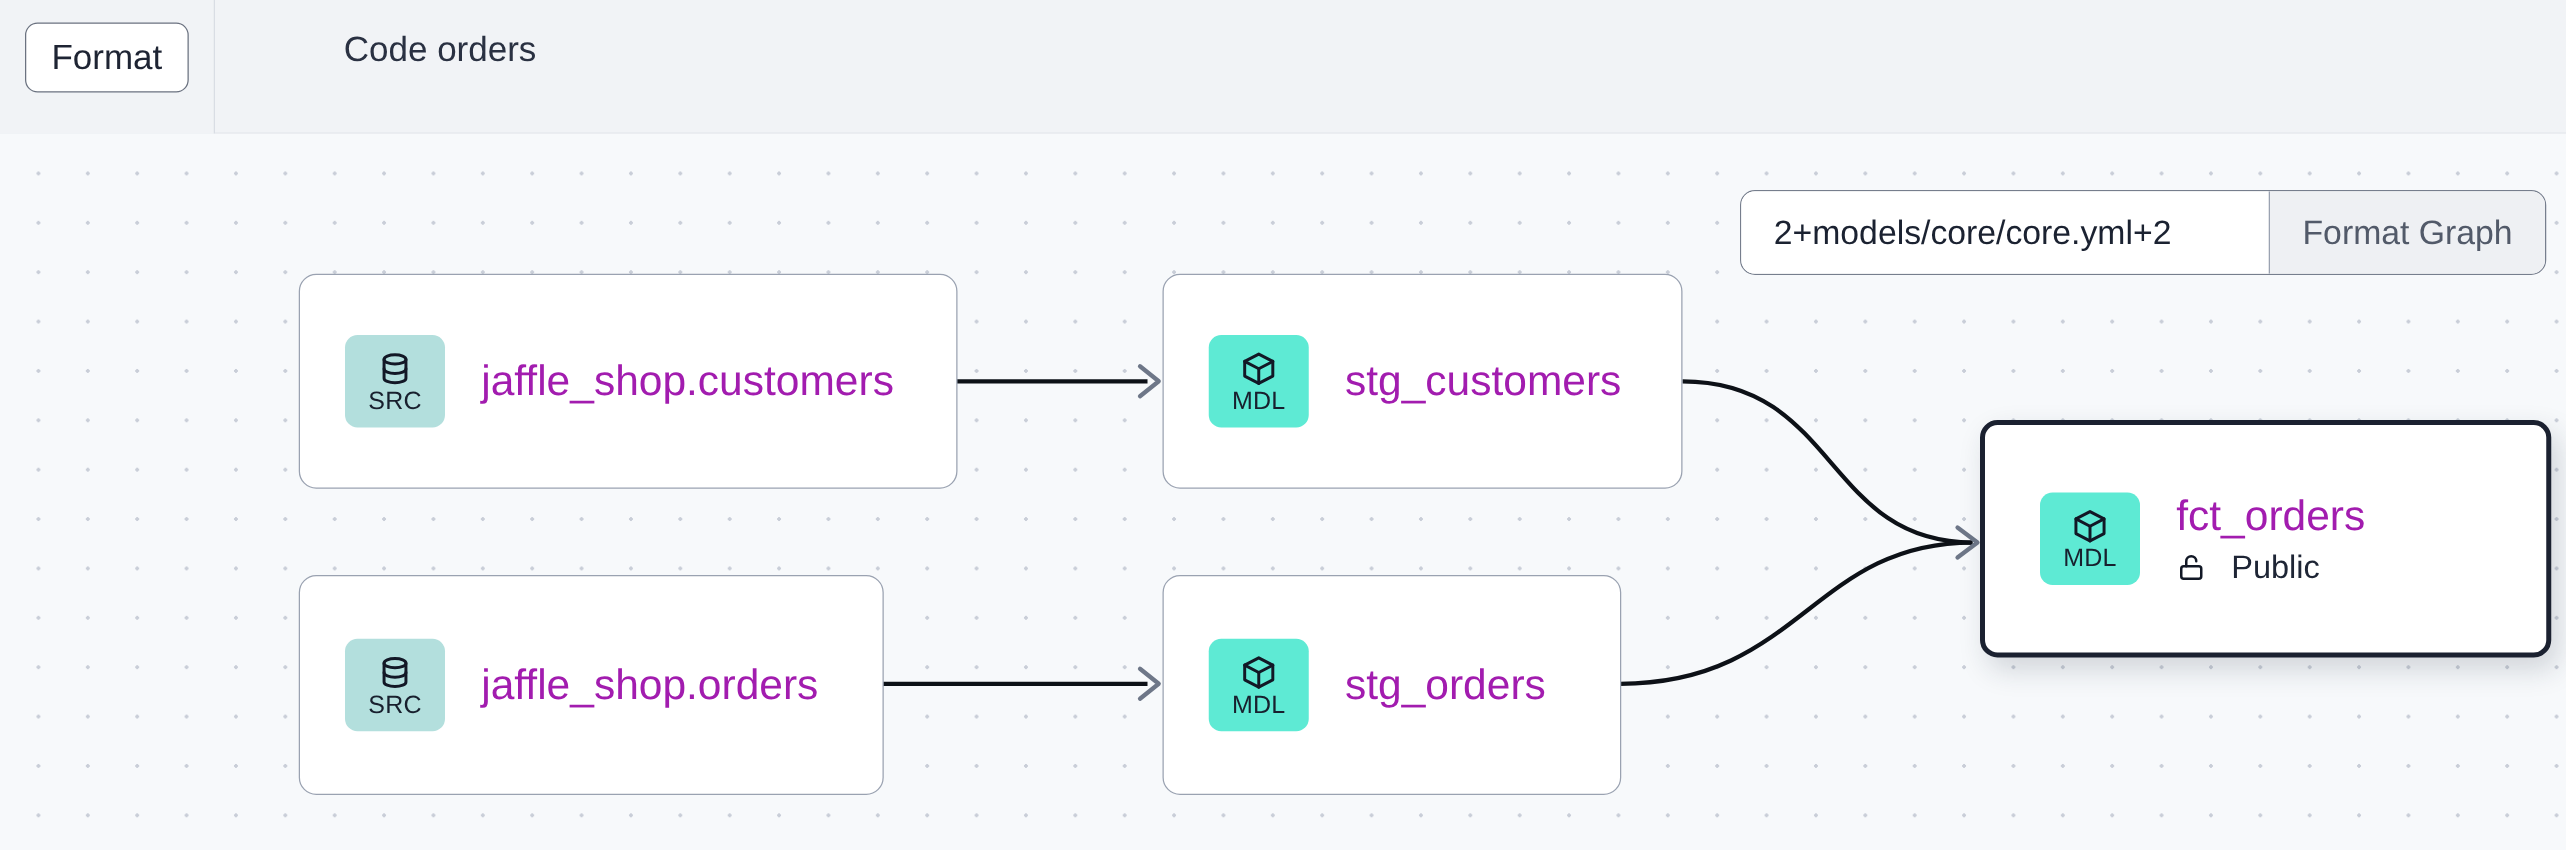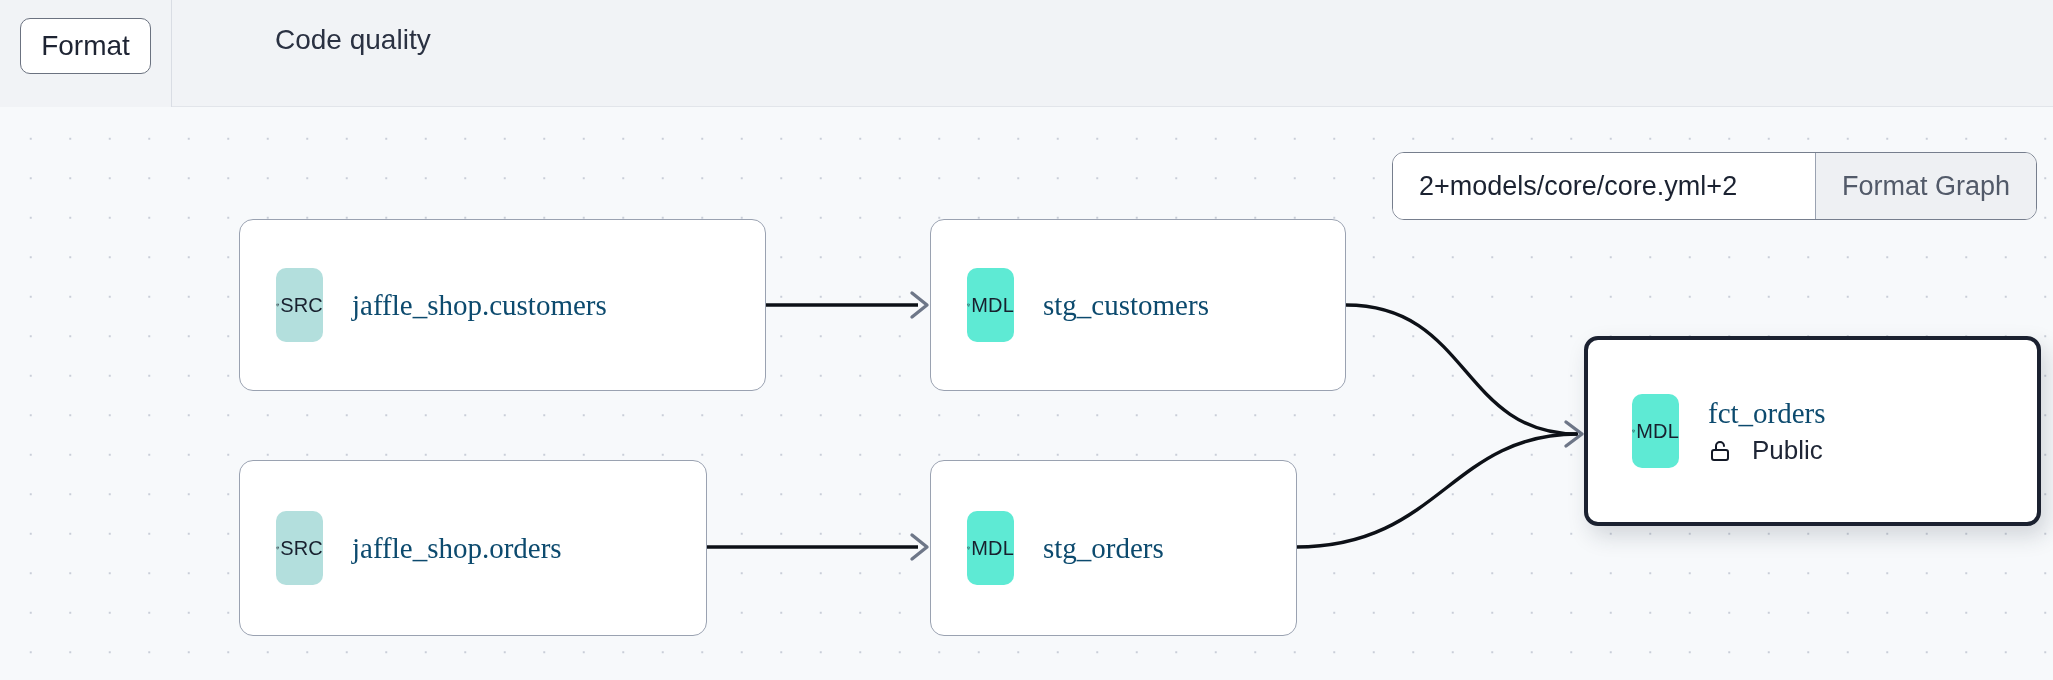--- a/index.html
+++ b/index.html
@@ -124,26 +124,27 @@
   }
 
   .node.selected {
     border: 4px solid #1b2130;
     border-radius: 14px;
     box-shadow: 6px 10px 22px rgba(30, 40, 60, 0.17);
   }
 
   .badge {
     flex: 0 0 auto;
-    width: 47px;
+    width: 80px;
     height: 74px;
     border-radius: 10px;
     display: flex;
-    flex-direction: row;
-    align-items: center;
+    flex-direction: column;
+    align-items: center;
+    justify-content: center;
     gap: 1px;
   }
 
   .badge.src { background: #b3dfdd; }
   .badge.mdl { background: #5eead4; }
 
   .badge .glyph {
     width: 30px;
     height: 30px;
     display: block;
@@ -159,25 +160,25 @@
 
   .node-body {
     display: flex;
     flex-direction: column;
     justify-content: center;
     padding-left: 29px;
     gap: 7px;
   }
 
   .node-title {
-    font-size: 29px;
-    color: #0c4a6e;
+    font-size: 34px;
+    color: #a21caf;
     line-height: 1.12;
     white-space: nowrap;
-    font-family: Liberation Serif, serif;
+    font-family: Liberation Sans, sans-serif;
   }
 
   .node-meta {
     display: flex;
     align-items: center;
     gap: 20px;
     font-size: 26px;
     color: #1e2535;
     line-height: 1.1;
     font-family: "Liberation Sans", sans-serif;
@@ -242,21 +243,21 @@
 <div id="app">
 
   <div class="topbar">
 
     <div class="format-zone">
       <button class="format-button">Format</button>
     </div>
 
     <div class="tabs">
       <div class="tab">
-        <span>Code quality</span>
+        <span>Code orders</span>
         <span class="tab-underline"></span>
       </div>
     </div>
 
   </div>
 
   <div class="canvas">
 
     <svg class="edges-svg" viewBox="0 0 2053 573" preserveAspectRatio="none">
 

